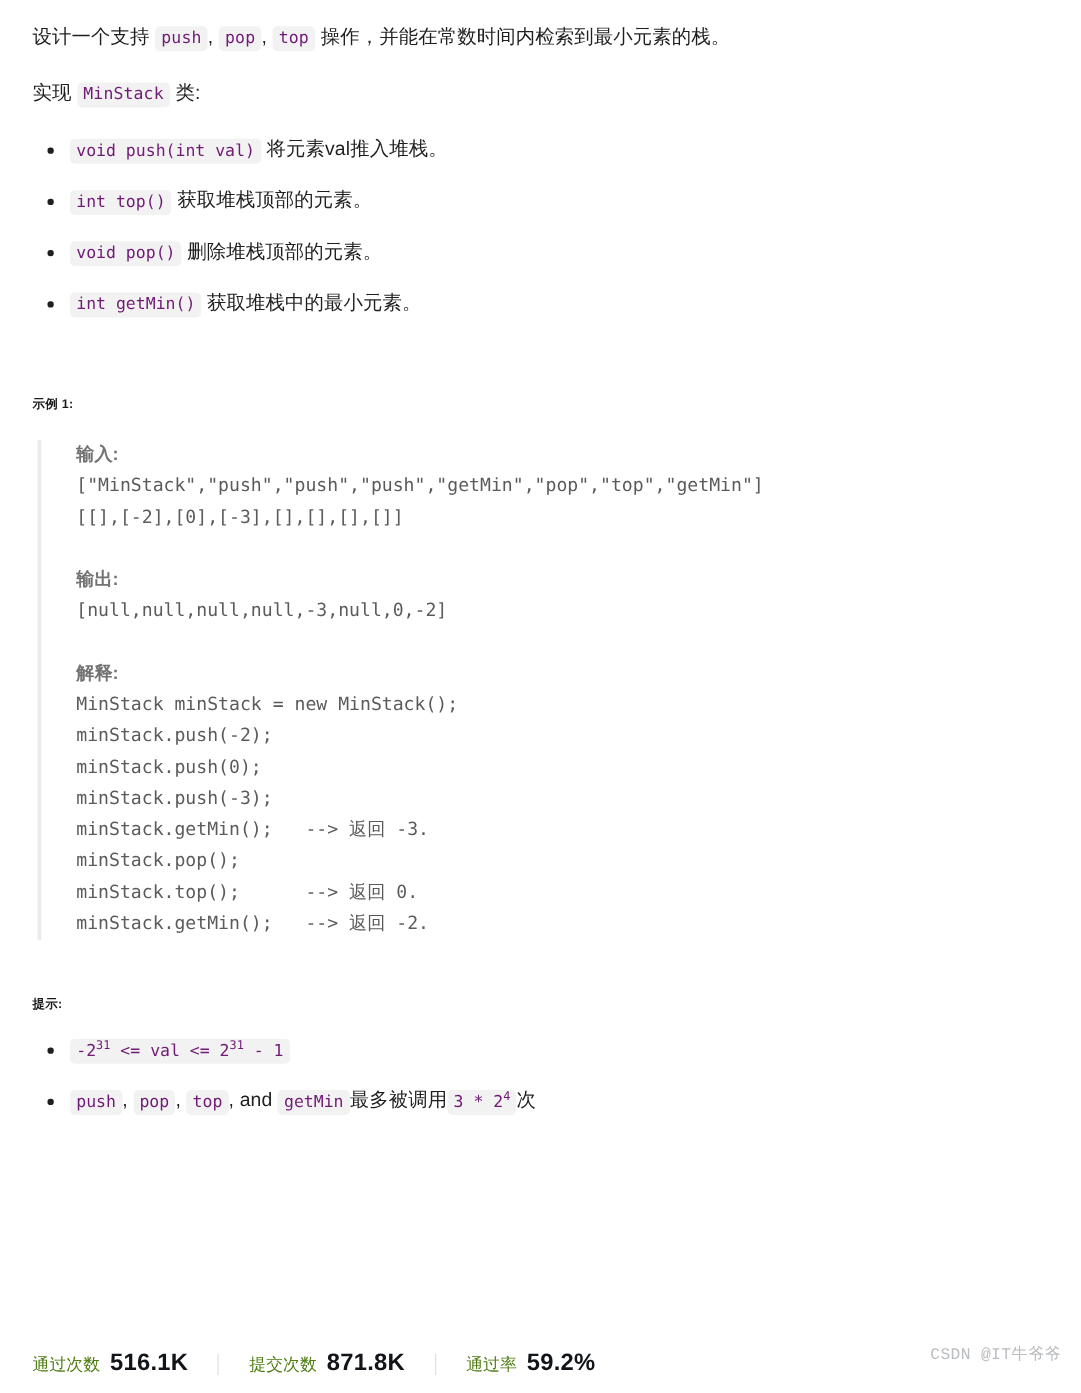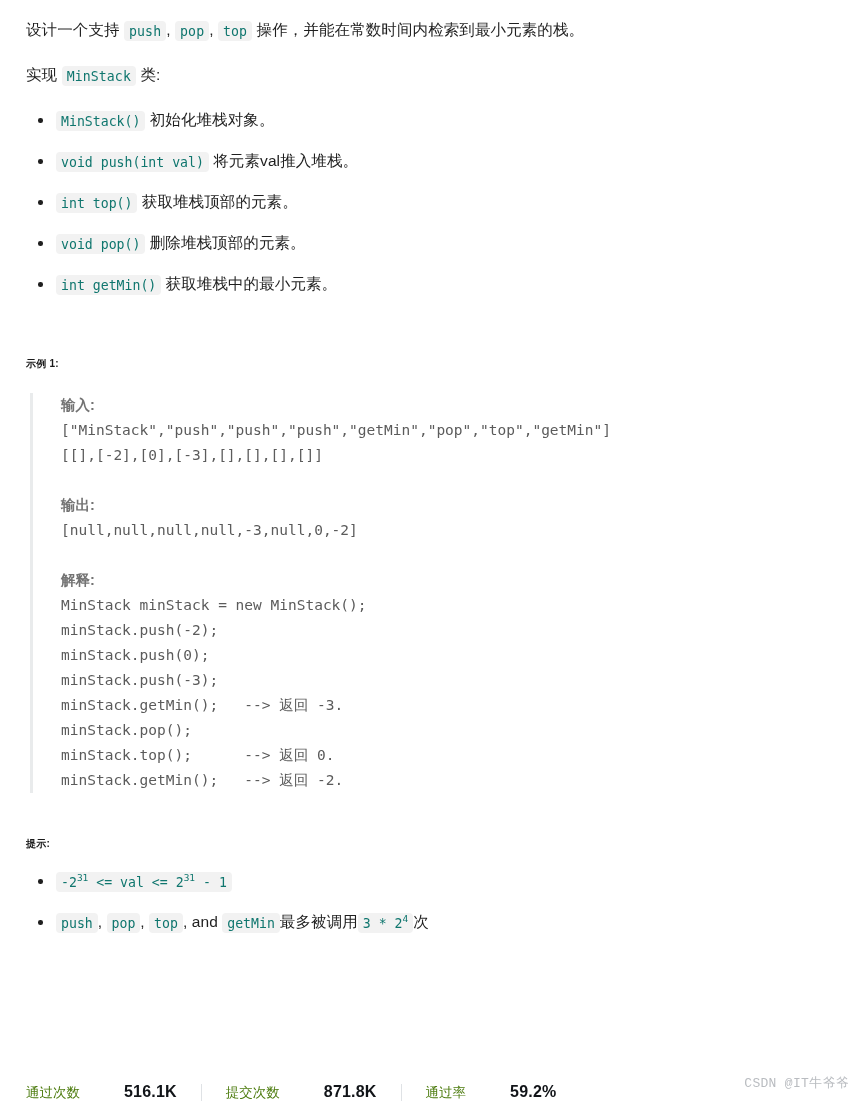--- a/index.html
+++ b/index.html
@@ -34,21 +34,21 @@
   .gap-18 { height: 18px; }
   .gap-40 { height: 44px; }
 
   
   code.chip {
     font-family: "DejaVu Sans Mono", "Liberation Mono", monospace;
     font-size: 13.2px;
     background: #f2f2f2;
     border-radius: 4px;
     padding: 2.5px 5px;
-    color: #0f766e;
+    color: #701a75;
     white-space: pre;
     line-height: 1;
   }
   code.chip sup {
     font-size: 9.5px;
     vertical-align: super;
     line-height: 0;
   }
 
   
@@ -125,24 +125,23 @@
     align-items: baseline;
     white-space: nowrap;
   }
   .stat-label {
     color: #4d7c0f;
     font-size: 13.5px;
     margin-right: 8px;
   }
   .stat-value {
     color: #111418;
-    font-size: 16px;
+    font-size: 19px;
     font-weight: bold;
     letter-spacing: 0.2px;
-    margin-left: 36px;
   }
   .stat-sep {
     width: 1px;
     height: 17px;
     background: #dfe2e5;
     margin: 0 24px;
     align-self: center;
   }
   .watermark {
     position: absolute;
@@ -172,24 +171,20 @@
 
   <p class="para">
     <span>实现</span>
     <code class="chip">MinStack</code>
     <span>类:</span>
   </p>
 
   <div class="gap-18"></div>
 
   <ul class="bullets">
-    <li>
-      <code class="chip">MinStack()</code>
-      <span class="txt">初始化堆栈对象。</span>
-    </li>
     <li>
       <code class="chip">void push(int val)</code>
       <span class="txt">将元素val推入堆栈。</span>
     </li>
     <li>
       <code class="chip">int top()</code>
       <span class="txt">获取堆栈顶部的元素。</span>
     </li>
     <li>
       <code class="chip">void pop()</code>

